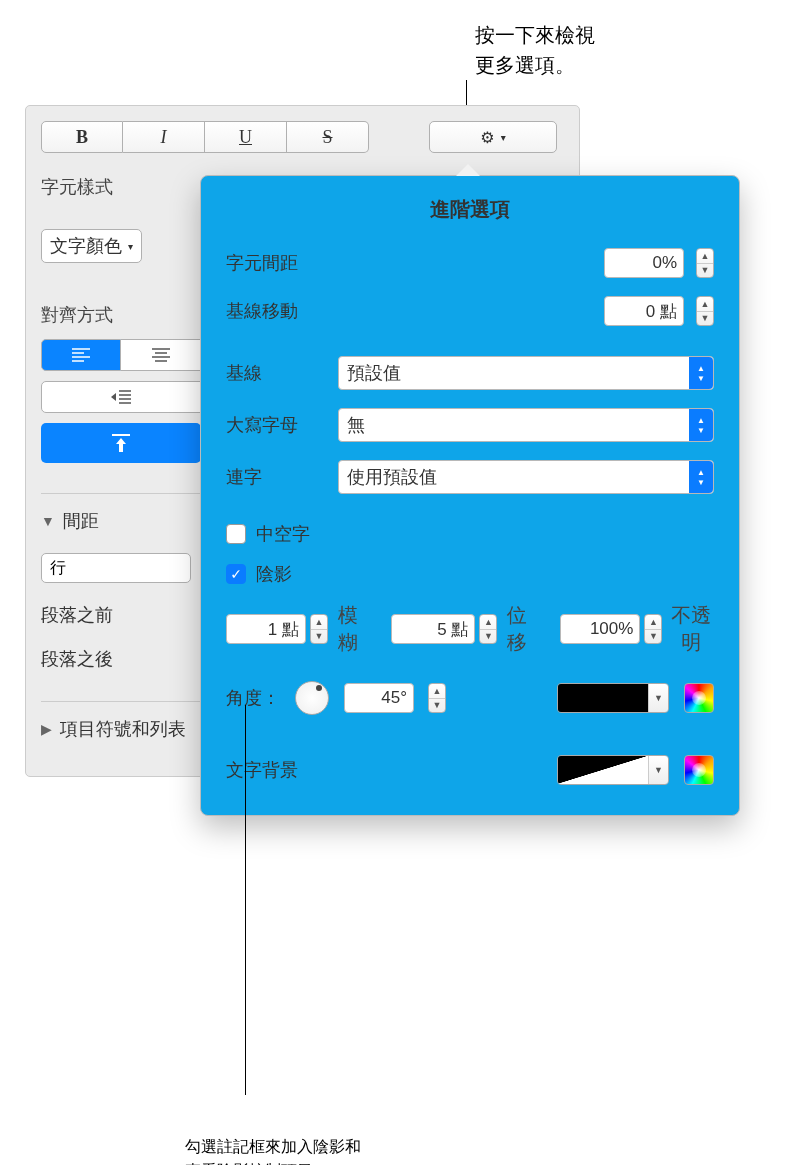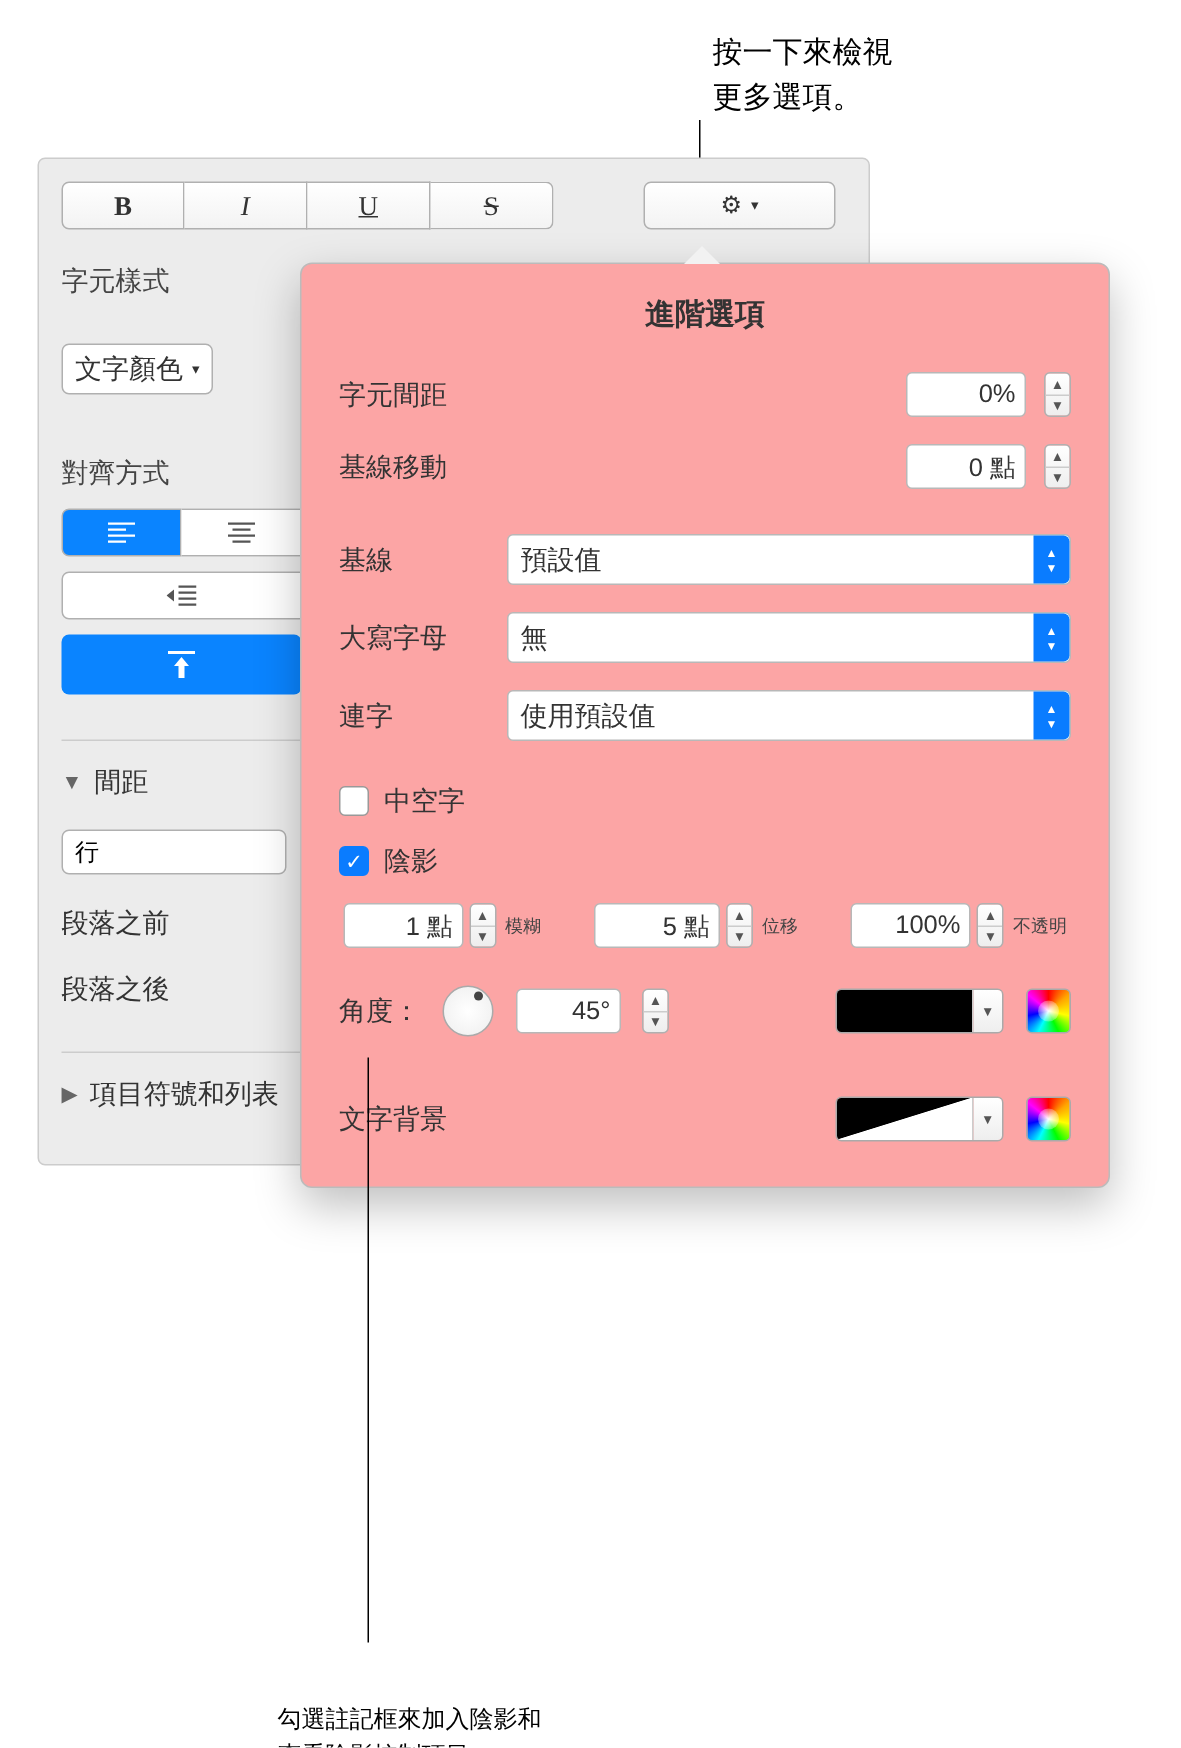--- a/index.html
+++ b/index.html
@@ -187,21 +187,21 @@
       margin-top: 30px;
       border-top: 1px solid #ccc;
       padding-top: 15px;
     }
     
     .popover {
       position: absolute;
       top: 175px;
       left: 200px;
       width: 540px;
-      background: #fca5a5;
+      background: #0ea5e9;
       border: 1px solid #bbb;
       border-radius: 8px;
       box-shadow: 0 12px 30px rgba(0,0,0,0.25);
       padding: 20px 25px 30px;
       z-index: 100;
     }
     .popover::before {
       content: "";
       position: absolute;
       top: -12px;
@@ -319,21 +319,21 @@
       display: flex;
       align-items: center;
       gap: 6px;
     }
     .shadow-col .ctrl-pair {
       display: flex;
       align-items: center;
       gap: 4px;
     }
     .shadow-sublabel {
-      font-size: 12px;
+      font-size: 20px;
       color: #444;
       text-align: center;
     }
     .angle-row {
       display: flex;
       align-items: center;
       gap: 15px;
       margin: 25px 0;
     }
     .angle-dial {

